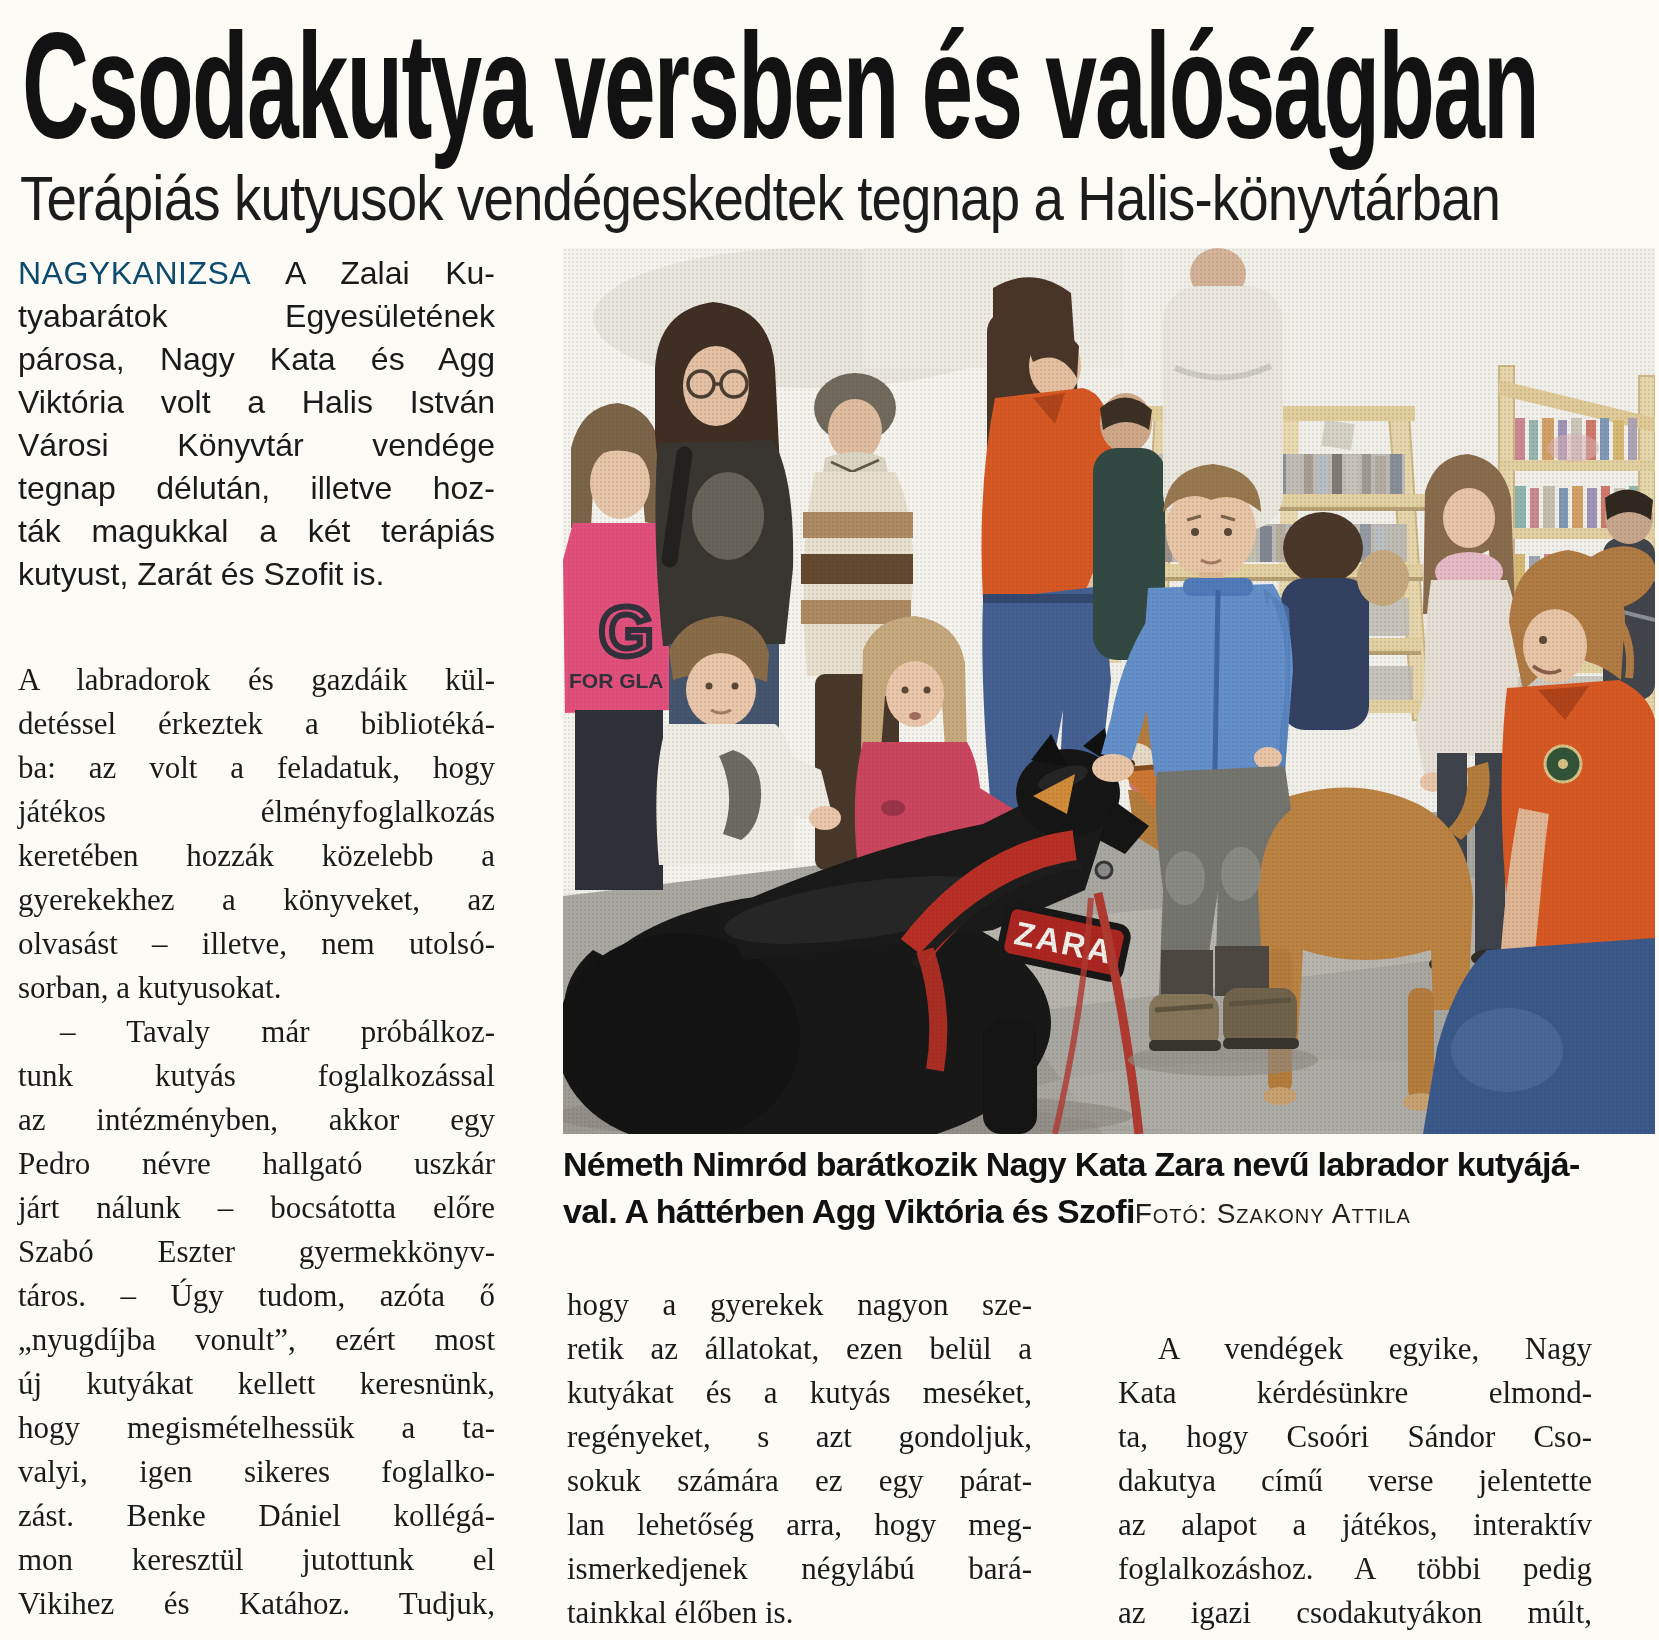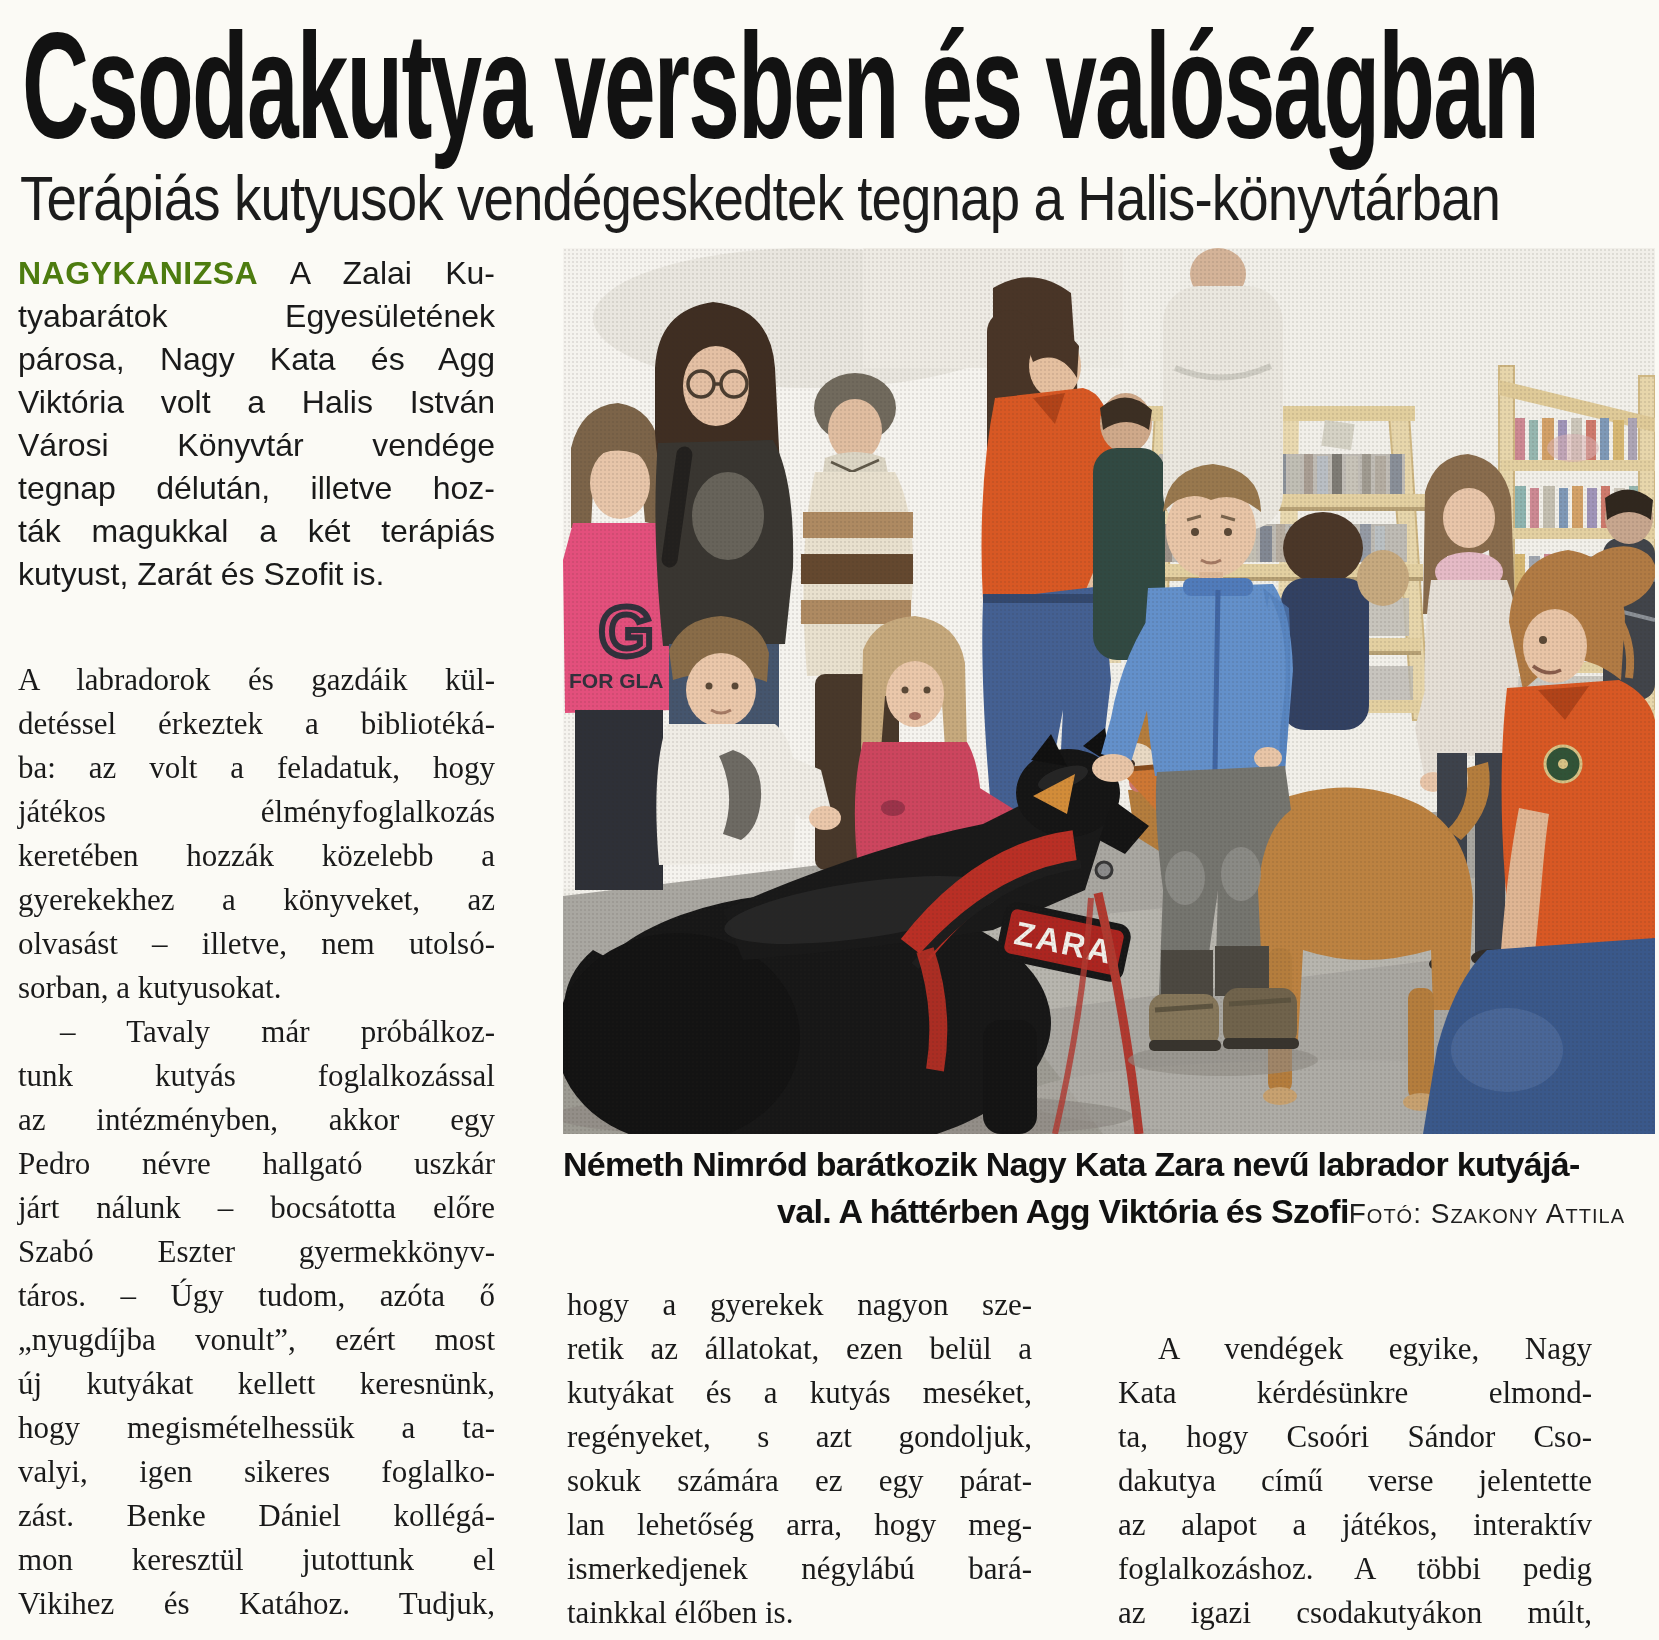--- a/index.html
+++ b/index.html
@@ -18,21 +18,21 @@
   .headline { font-size: 150px; font-weight: 700; letter-spacing: -3px; fill: #121212; }
   .subheadline { font-size: 63px; font-weight: 400; letter-spacing: -1px; fill: #1c1c1c; }
 
   
   .col { position: absolute; }
   .col-left  { left: 18px;   top: 252px;  width: 477px; }
   .col-mid   { left: 567px;  top: 1283px; width: 465px; }
   .col-right { left: 1118px; top: 1283px; width: 474px; }
 
   .lead { font-size: 32px; line-height: 43px; color: #1a1a1a; }
-  .loc  { font-weight: 700; color: #4d7c0f; letter-spacing: 0.5px; }
+  .loc  { font-weight: 400; color: #0c4a6e; letter-spacing: 0.5px; }
 
   .serif { font-family: "Liberation Serif", serif; font-size: 31px; line-height: 44px; color: #1a1a1a; }
   .p2 { margin-top: 62px; }
 
   .jline { text-align: justify; text-align-last: justify; }
   .endpar .lines .jline:last-child { text-align-last: left; }
   .p3 .lines .jline:first-child { text-indent: 42px; }
   .indent-first .jline:first-child { text-indent: 40px; margin-top: 44px; }
 
   .last-row { display: flex; justify-content: space-between; align-items: baseline; }
@@ -53,21 +53,21 @@
     background-size: 4px 4px;
   }
   .photo svg text { font-family: "Liberation Sans", sans-serif; }
 
   
   .caption { position: absolute; left: 563px; top: 1141px; width: 1062px; }
   .cap-line {
     font-weight: 700; font-size: 34px; line-height: 47px;
     letter-spacing: -0.7px; color: #111111;
   }
-  .cap-row { display: flex; justify-content: flex-end; align-items: baseline; }
+  .cap-row { display: flex; justify-content: flex-start; align-items: baseline; }
   .credit {
     font-weight: 400; font-size: 28px; font-variant: small-caps;
     letter-spacing: 1px; color: #1f1f1f;
   }
 </style>
 </head>
 <body>
 
 <div class="page">
 

